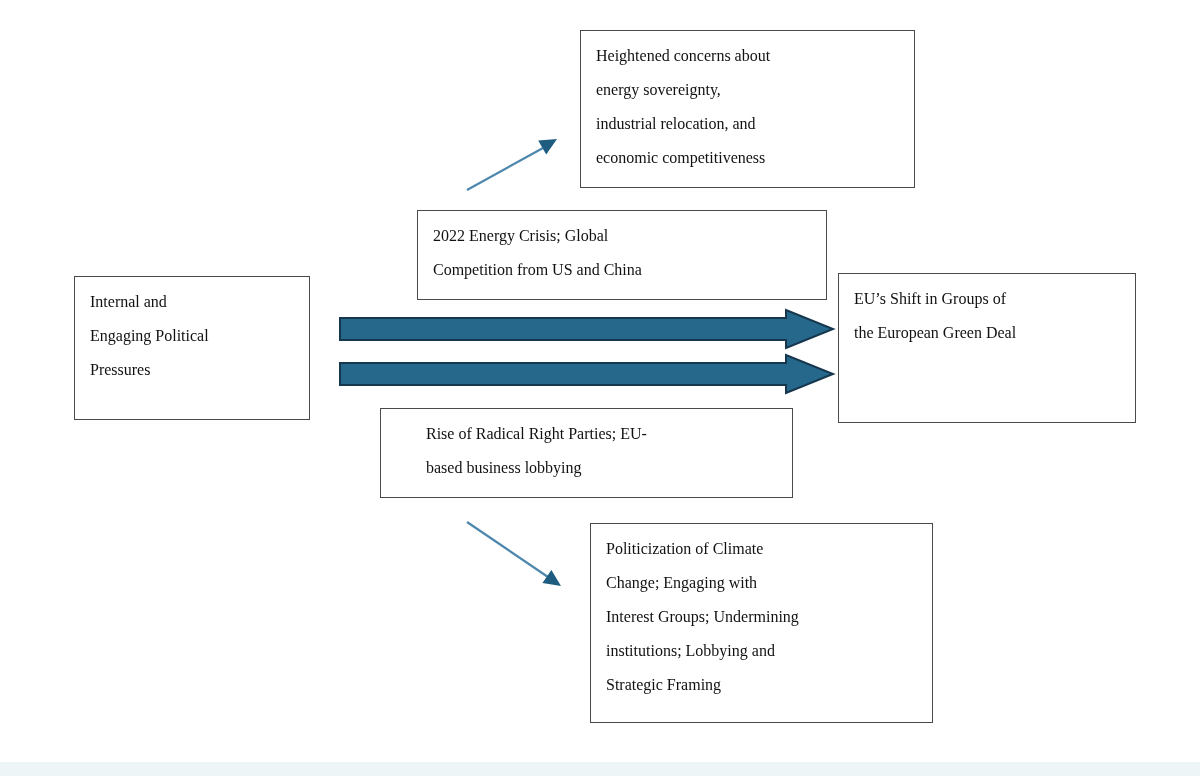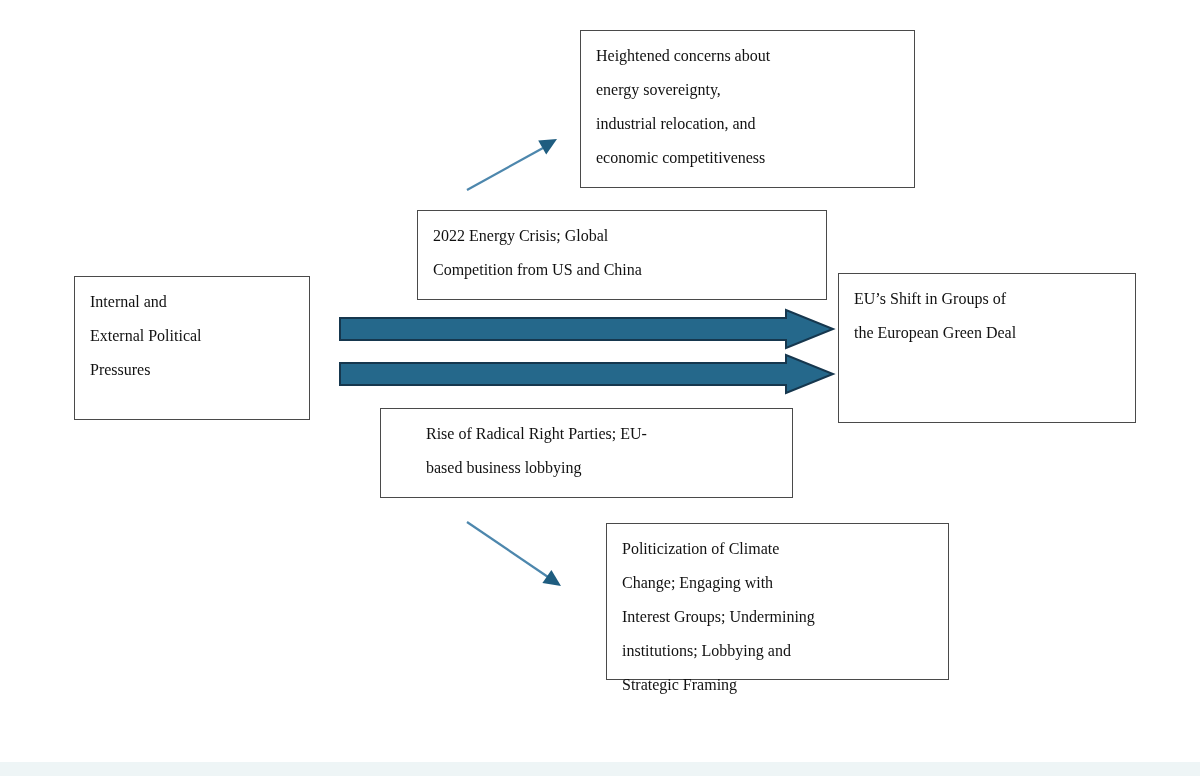--- a/index.html
+++ b/index.html
@@ -31,21 +31,21 @@
     font-size: 16px;
     line-height: 34px;
     padding: 8px 14px 8px 15px;
     white-space: pre-line;
   }
   #node-pressures       { left: 74px;  top: 276px; width: 236px; height: 144px; }
   #node-energy-crisis   { left: 377px; top: 210px; width: 410px; height: 90px; margin-left: 40px;  }
   #node-heightened      { left: 580px; top: 30px;  width: 335px; height: 158px; }
   #node-framing         { left: 838px; top: 273px; width: 298px; height: 150px; }
   #node-radical-right   { left: 380px; top: 408px; width: 413px; height: 90px; padding-left: 45px;  }
-  #node-politicization  { left: 590px; top: 523px; width: 343px; height: 157px; margin-left: 16px; }
+  #node-politicization  { left: 590px; top: 523px; width: 343px; height: 200px; }
 
   .arrows-layer {
     position: absolute;
     left: 0; top: 0;
     width: 1200px; height: 776px;
     pointer-events: none;
   }
   .big-arrow {
     fill: var(--big-arrow-fill);
     stroke: var(--big-arrow-outline);
@@ -68,21 +68,21 @@
     height: 14px;
     background: var(--footer-band);
   }
 </style>
 </head>
 <body>
 
 <div class="canvas">
 
   <div class="node" id="node-pressures">Internal and
-External Political
+Engaging Political
 Pressures</div>
 
   <div class="node" id="node-energy-crisis">2022 Energy Crisis; Global
 Competition from US and China</div>
 
   <div class="node" id="node-heightened">Heightened concerns about
 energy sovereignty,
 industrial relocation, and
 economic competitiveness</div>
 

